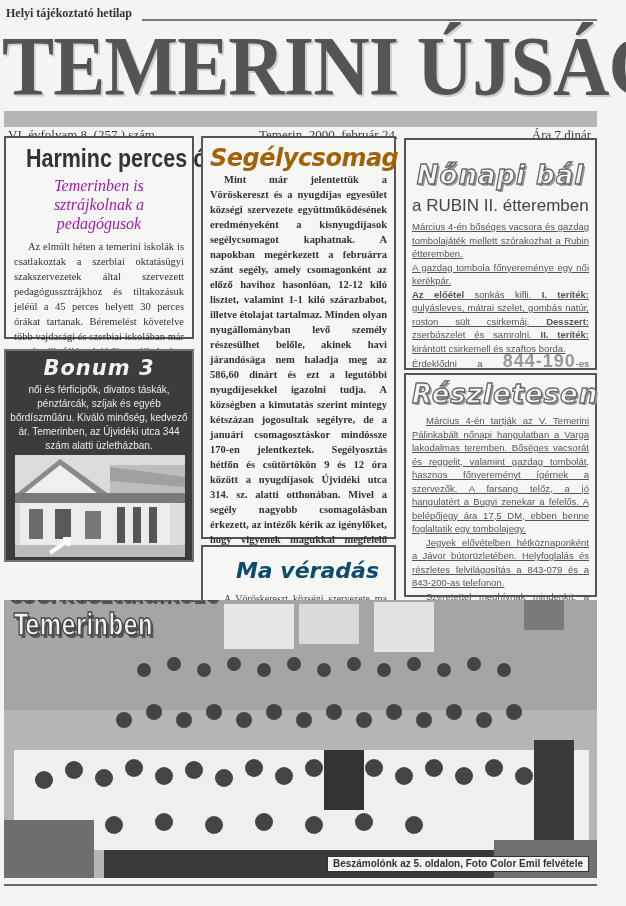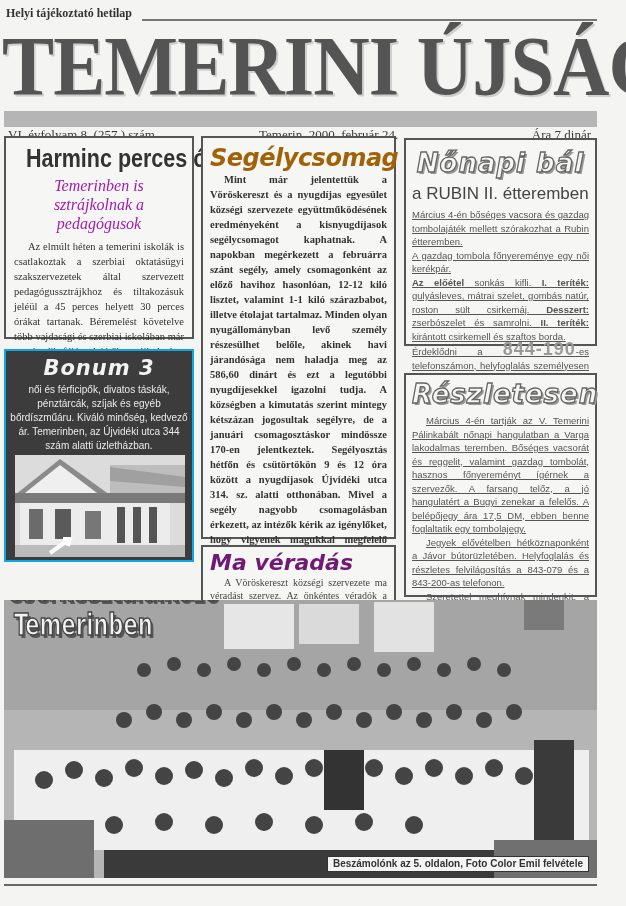--- a/index.html
+++ b/index.html
@@ -30,36 +30,36 @@
   #harminc h2 { margin: 4px 0 6px; font: italic 16px/19px "Liberation Serif", serif; color: #a21caf; text-align: center; }
   #harminc .ref { text-align: center; font: bold 11px/15px "Liberation Serif", serif; color: #333; margin-top: 2px; }
 
   
   #segely { left: 201px; top: 136px; width: 195px; height: 403px; padding: 6px 7px; }
   #segely h1 { margin: 0; font: italic 900 24px/28px "DejaVu Sans", sans-serif; color: #a16207; text-align: center; letter-spacing: -0.5px; }
   #segely h2 { margin: 6px 0 8px; font: italic 15px/18px "Liberation Serif", serif; color: #444; text-align: center; }
 
   
   #veradas { left: 201px; top: 545px; width: 195px; height: 58px; padding: 3px 7px; }
-  #veradas h1 { margin: 0; font: italic 900 22px/26px "DejaVu Sans", sans-serif; color: #701a75; text-align: left; }
+  #veradas h1 { margin: 8px; font: italic 900 22px/26px "DejaVu Sans", sans-serif; color: #0c4a6e; text-align: right; }
   #veradas .body-serif { color: #444; font-weight: normal; }
 
   
-  #nonapi { left: 404px; top: 138px; width: 193px; height: 208px; padding: 8px 6px; }
+  #nonapi { left: 404px; top: 138px; width: 193px; height: 232px; padding: 20px 6px; }
   .outline-title { margin: 0; font: italic bold 26px/30px "DejaVu Sans", sans-serif; color: #f6f6f4; text-align: center; -webkit-text-stroke: 1.3px #666; text-shadow: 2px 2px 0 #999; letter-spacing: 1px; }
   #nonapi h2 { margin: 6px 0 4px; font: 17px/20px "Liberation Sans", sans-serif; color: #444; }
   .u { text-decoration: underline; font-weight: bold; }
   .bignum { font: bold 18px/13px "Liberation Sans", sans-serif; color: #9a9a9a; letter-spacing: 1px; }
 
   
   #palinka { left: 404px; top: 373px; width: 193px; height: 224px; padding: 4px 6px; }
   #palinka .sign { text-align: right; font: bold 9.5px/14px "Liberation Sans", sans-serif; color: #555; }
 
   
-  #bonum { left: 4px; top: 349px; width: 190px; height: 213px; background: #3c3c3c; border: 2px solid #0ea5e9; box-sizing: border-box; padding: 4px 0; }
+  #bonum { left: 4px; top: 349px; width: 190px; height: 213px; background: #3c3c3c; border: 2px solid #737373; box-sizing: border-box; padding: 4px 0; }
   #bonum h1 { margin: 0; font: italic 900 21px/26px "DejaVu Sans", sans-serif; color: #f2f2f2; text-align: center; letter-spacing: 1px; }
   #bonum .txt { font: 10px/14px "Liberation Sans", sans-serif; color: #eaeaea; text-align: center; margin-top: 2px; }
   #bonum .photo { position: absolute; left: 9px; top: 104px; width: 170px; height: 102px; background: #d8d8d8; overflow: hidden; }
 
   
   #photo { left: 4px; top: 600px; width: 593px; height: 278px; background: #b8b8b8; overflow: hidden; }
   .overlay-title { font: bold 30px/34px "DejaVu Sans Condensed", "DejaVu Sans", sans-serif; color: #f2f2f2; -webkit-text-stroke: 1.5px #444; text-shadow: 3px 3px 0 #555; white-space: nowrap; transform: scaleX(0.78); transform-origin: left top; }
   .caption { right: 8px; bottom: 6px; background: #f4f4f4; border: 1px solid #333; font: bold 10px/14px "Liberation Sans", sans-serif; color: #333; padding: 0 5px; white-space: nowrap; }
 
   .bottom-rule { left: 4px; top: 884px; width: 593px; height: 2px; background: #666; }

